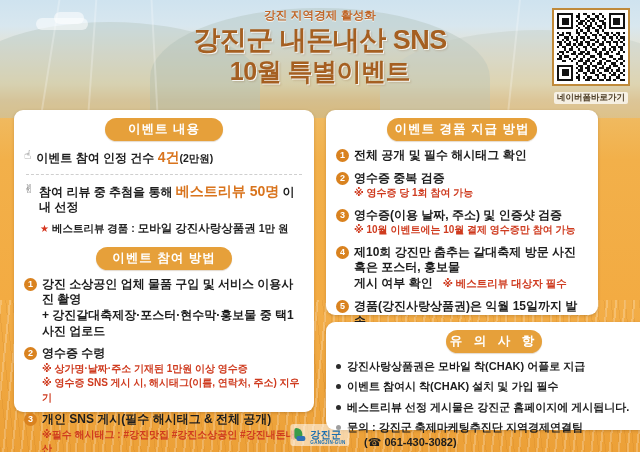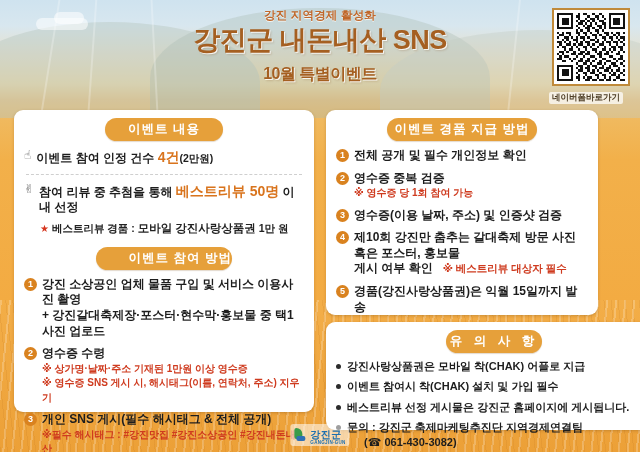--- a/index.html
+++ b/index.html
@@ -42,46 +42,46 @@
   .hdr{position:absolute;left:0;top:8px;width:640px;text-align:center;z-index:6;}
   .hdr .sup{
     font-size:11.5px;font-weight:bold;color:#c0672a;letter-spacing:.2px;
     text-shadow:0 1px 0 rgba(255,255,255,.75);
   }
   .hdr .t1{
     font-size:27px;font-weight:bold;color:#a55f21;line-height:1.1;margin-top:3px;
     letter-spacing:-.5px;text-shadow:1px 1px 0 rgba(255,255,255,.85), 2px 2px 2px rgba(120,60,10,.18);
   }
   .hdr .t2{
-    font-size:16px;font-weight:bold;color:#a55f21;line-height:1.15;margin-top:9px;
+    font-size:25px;font-weight:bold;color:#a55f21;line-height:1.15;margin-top:1px;
     letter-spacing:-.5px;text-shadow:1px 1px 0 rgba(255,255,255,.85), 2px 2px 2px rgba(120,60,10,.18);
   }
 
   
-  .qrbox{position:absolute;right:7px;top:8px;width:84px;z-index:7;text-align:left;}
+  .qrbox{position:absolute;right:7px;top:8px;width:84px;z-index:7;text-align:center;}
   .qrframe{width:78px;height:78px;margin:0 auto;background:#fff;border:2px solid #c08a3a;
            padding:3px;box-sizing:border-box;}
   .qrcode{width:100%;height:100%;display:block;}
   .qrlabel{margin-top:2px;font-size:8.5px;font-weight:bold;color:#4a3a22;
            background:rgba(255,255,255,.72);display:inline-block;padding:0 3px;border-radius:2px;}
 
   
   .card{position:absolute;background:#fff;border-radius:9px;
         box-shadow:0 1px 3px rgba(90,50,10,.25);box-sizing:border-box;}
   #card-left {left:14px; top:110px; width:300px; height:302px;}
   #card-right{left:326px;top:110px; width:272px; height:205px;}
   #card-note {left:326px;top:322px; width:336px; height:108px;}
 
   .pill{
     display:block;margin:0 auto;background:#e6a03a;color:#fff;font-weight:bold;
     border-radius:20px;text-align:center;font-size:12.5px;letter-spacing:1px;
     padding:3px 0;box-shadow:0 1px 1px rgba(120,70,10,.2);
   }
   .pill.w1{width:118px;}
-  .pill.w2{width:136px;text-align:right;}
+  .pill.w2{width:136px;}
   .pill.w3{width:150px;}
   .pill.w4{width:96px;letter-spacing:4px;}
 
   .pad{padding:8px 10px 0 10px;}
 
   .row{display:flex;align-items:flex-start;gap:5px;margin-top:7px;}
   .hand{font-size:12px;line-height:1.25;color:#6a6a6a;flex:0 0 auto;}
   .txt{font-size:12px;line-height:1.3;color:#1d1d1d;font-weight:bold;}
   .hl-orange{color:#d9741d;font-size:14px;}
   .small{font-size:10.5px;font-weight:bold;}
@@ -224,33 +224,34 @@
 
     </div>
   </div>
 
   <div class="card" id="card-right">
     <div class="pad">
       <div class="pill w3">이벤트 경품 지급 방법</div>
 
       <div class="row">
         <span class="num">1</span>
-        <span class="txt">전체 공개 및 필수 개인정보 확인</span>
+        <span class="txt">전체 공개 및 필수 해시태그 확인</span>
       </div>
 
       <div class="row">
         <span class="num">2</span>
         <span class="txt">영수증 중복 검증</span>
       </div>
       <div class="note ind">※ 영수증 당 1회 참여 가능</div>
 
       <div class="row">
         <span class="num">3</span>
         <span class="txt">영수증(이용 날짜, 주소) 및 인증샷 검증</span>
       </div>
+      <div class="note ind">※ 10월 이벤트에는 10월 결제 영수증만 참여 가능</div>
 
       <div class="row">
         <span class="num">4</span>
         <span class="txt">
           <span>제10회 강진만 춤추는 갈대축제 방문 사진 혹은 포스터, 홍보물</span><br>
           <span>게시 여부 확인</span>
           &nbsp;&nbsp;<span class="note2">※ 베스트리뷰 대상자 필수</span>
         </span>
       </div>
 

